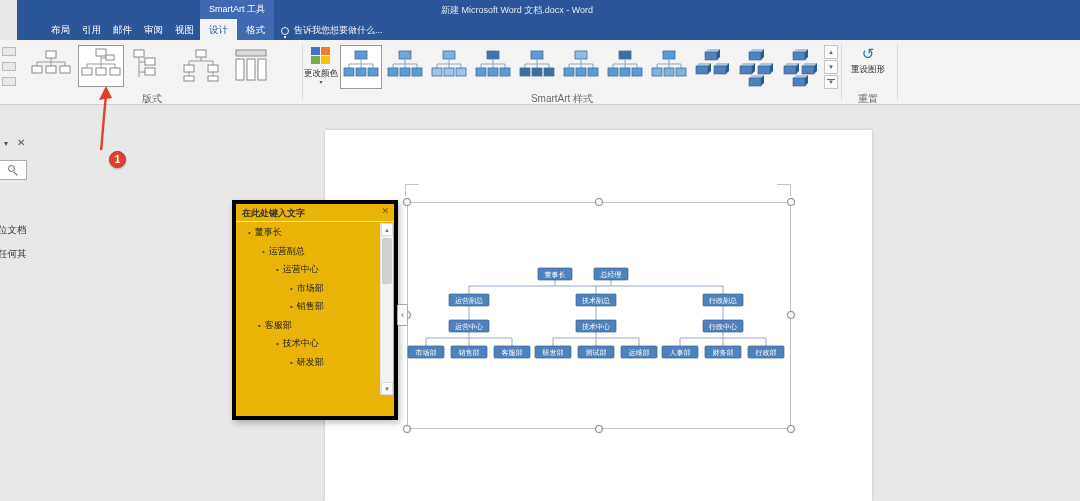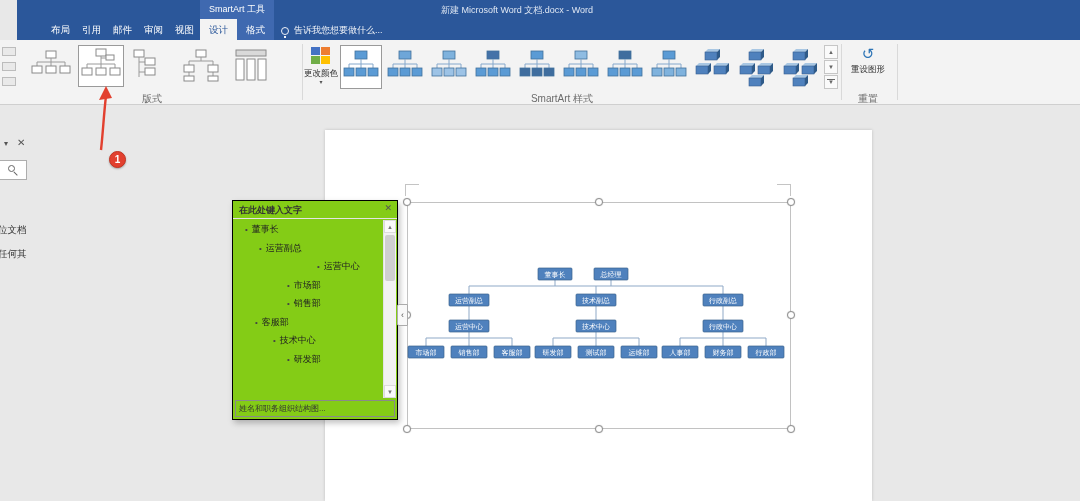--- a/index.html
+++ b/index.html
@@ -62,21 +62,21 @@
 
 .nvdd{position:absolute;left:4px;top:139px;font-size:8px;color:#555;z-index:2}
 .nvx{position:absolute;left:17px;top:137px;font-size:10px;color:#555;z-index:2}
 .nav-search{position:absolute;left:0;top:160px;width:27px;height:20px;background:#fff;border:1px solid #adadad;border-left:none;z-index:2}
 .mag{position:absolute;left:8px;top:4px;width:7px;height:7px;border:1.3px solid #666;border-radius:50%}
 .mag::after{content:"";position:absolute;width:5px;height:1.3px;background:#666;transform:rotate(45deg);left:4px;top:7px}
 .nav-t1{position:absolute;left:-2px;top:224px;font-size:9.5px;color:#333;z-index:2}
 .nav-t2{position:absolute;left:-2px;top:248px;font-size:9.5px;color:#333;z-index:2}
 
 
-.textpane{position:absolute;left:232px;top:200px;width:166px;height:220px;background:#84cc16;border:1px solid #000000;box-shadow:2px 3px 6px rgba(0,0,0,.25);z-index:5}
+.textpane{position:absolute;left:232px;top:200px;width:166px;height:220px;background:#eab308;border:4px solid #000000;box-shadow:2px 3px 6px rgba(0,0,0,.25);z-index:5}
 .tp-head{position:absolute;left:0;top:0;right:0;height:18px;border-bottom:1px solid #e4e4e4}
 .tp-title{position:absolute;left:6px;top:3px;font-size:9px;font-weight:bold;color:#333}
 .tp-close{position:absolute;right:5px;top:2px;font-size:9px;color:#555}
 .tp-body{position:absolute;left:0;top:19px;right:15px;bottom:21px;overflow:hidden}
 .tp-item{height:18.5px;line-height:18.5px;font-size:9px;color:#222;white-space:nowrap}
 .bullet{margin-right:4px;font-size:8px;color:#444}
 .tp-scroll{position:absolute;right:1px;top:19px;width:13px;bottom:21px;background:#f2f2f2;border-left:1px solid #e3e3e3}
 .tp-sb{position:absolute;left:0;width:12px;height:13px;font-size:6px;color:#777;text-align:center;line-height:13px;background:#fafafa;border:1px solid #dcdcdc}
 .tp-sb.up{top:0}
 .tp-sb.down{bottom:0}
@@ -400,33 +400,32 @@
   <div class="ptoggle">‹</div>
 
   <div class="textpane">
     <div class="tp-head">
       <span class="tp-title">在此处键入文字</span>
       <span class="tp-close">✕</span>
     </div>
     <div class="tp-body">
         <div class="tp-item" style="padding-left: 12px;"><span class="bullet">•</span><span>董事长</span></div>
         <div class="tp-item" style="padding-left: 26px;"><span class="bullet">•</span><span>运营副总</span></div>
-        <div class="tp-item" style="padding-left: 40px; margin-left: 44px;"><span class="bullet">•</span><span>运营中心</span></div>
+        <div class="tp-item" style="padding-left: 40px;"><span class="bullet">•</span><span>运营中心</span></div>
         <div class="tp-item" style="padding-left: 54px;"><span class="bullet">•</span><span>市场部</span></div>
         <div class="tp-item" style="padding-left: 54px;"><span class="bullet">•</span><span>销售部</span></div>
         <div class="tp-item" style="padding-left: 22px;"><span class="bullet">•</span><span>客服部</span></div>
         <div class="tp-item" style="padding-left: 40px;"><span class="bullet">•</span><span>技术中心</span></div>
         <div class="tp-item" style="padding-left: 54px;"><span class="bullet">•</span><span>研发部</span></div>
       </div>
     <div class="tp-scroll">
       <div class="tp-sb up">▲</div>
       <div class="tp-thumb"></div>
       <div class="tp-sb down">▼</div>
     </div>
-    <div class="tp-foot">姓名和职务组织结构图...</div>
   </div>
 
   <svg class="ann-arrow" width="36" height="70" viewBox="0 0 36 70">
     <path d="M13 66 C 15 48 16 28 18 12" stroke="#e2402f" stroke-width="2.4" fill="none"></path>
     <polygon points="11,16 18,2 24,14" fill="#e2402f"></polygon>
   </svg>
   <div class="ann-badge">1</div>
 
 </div>
 

